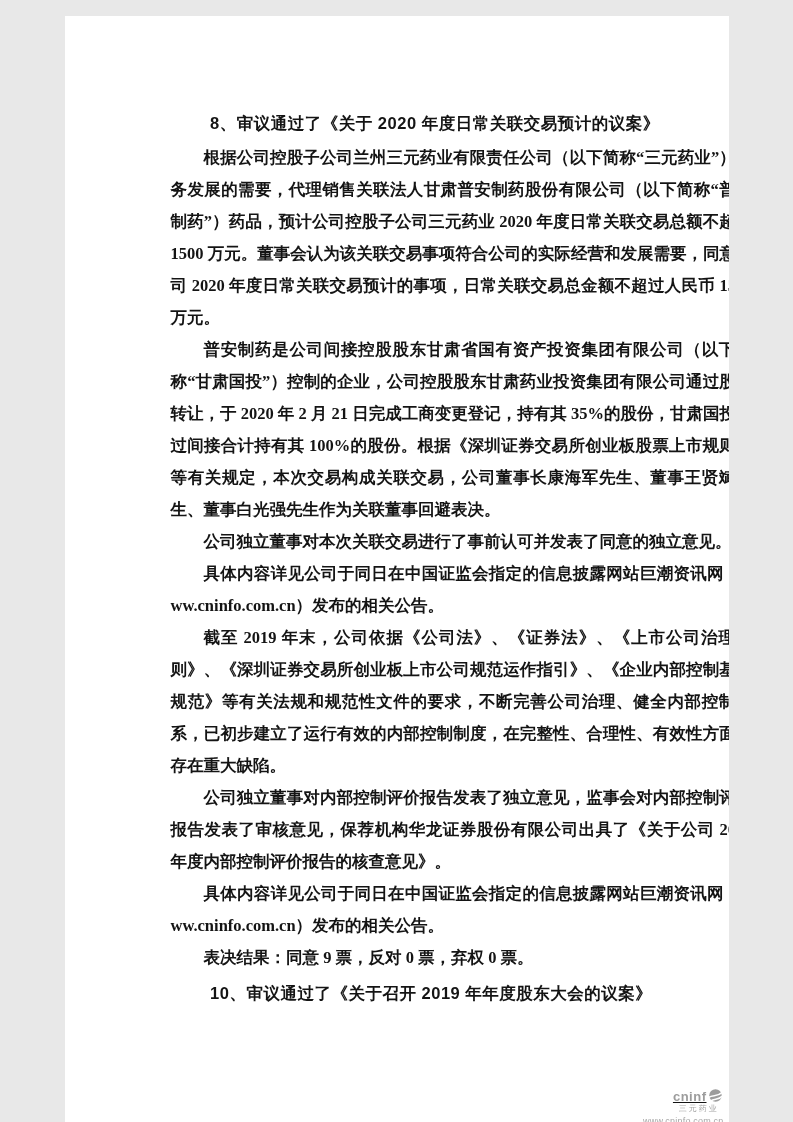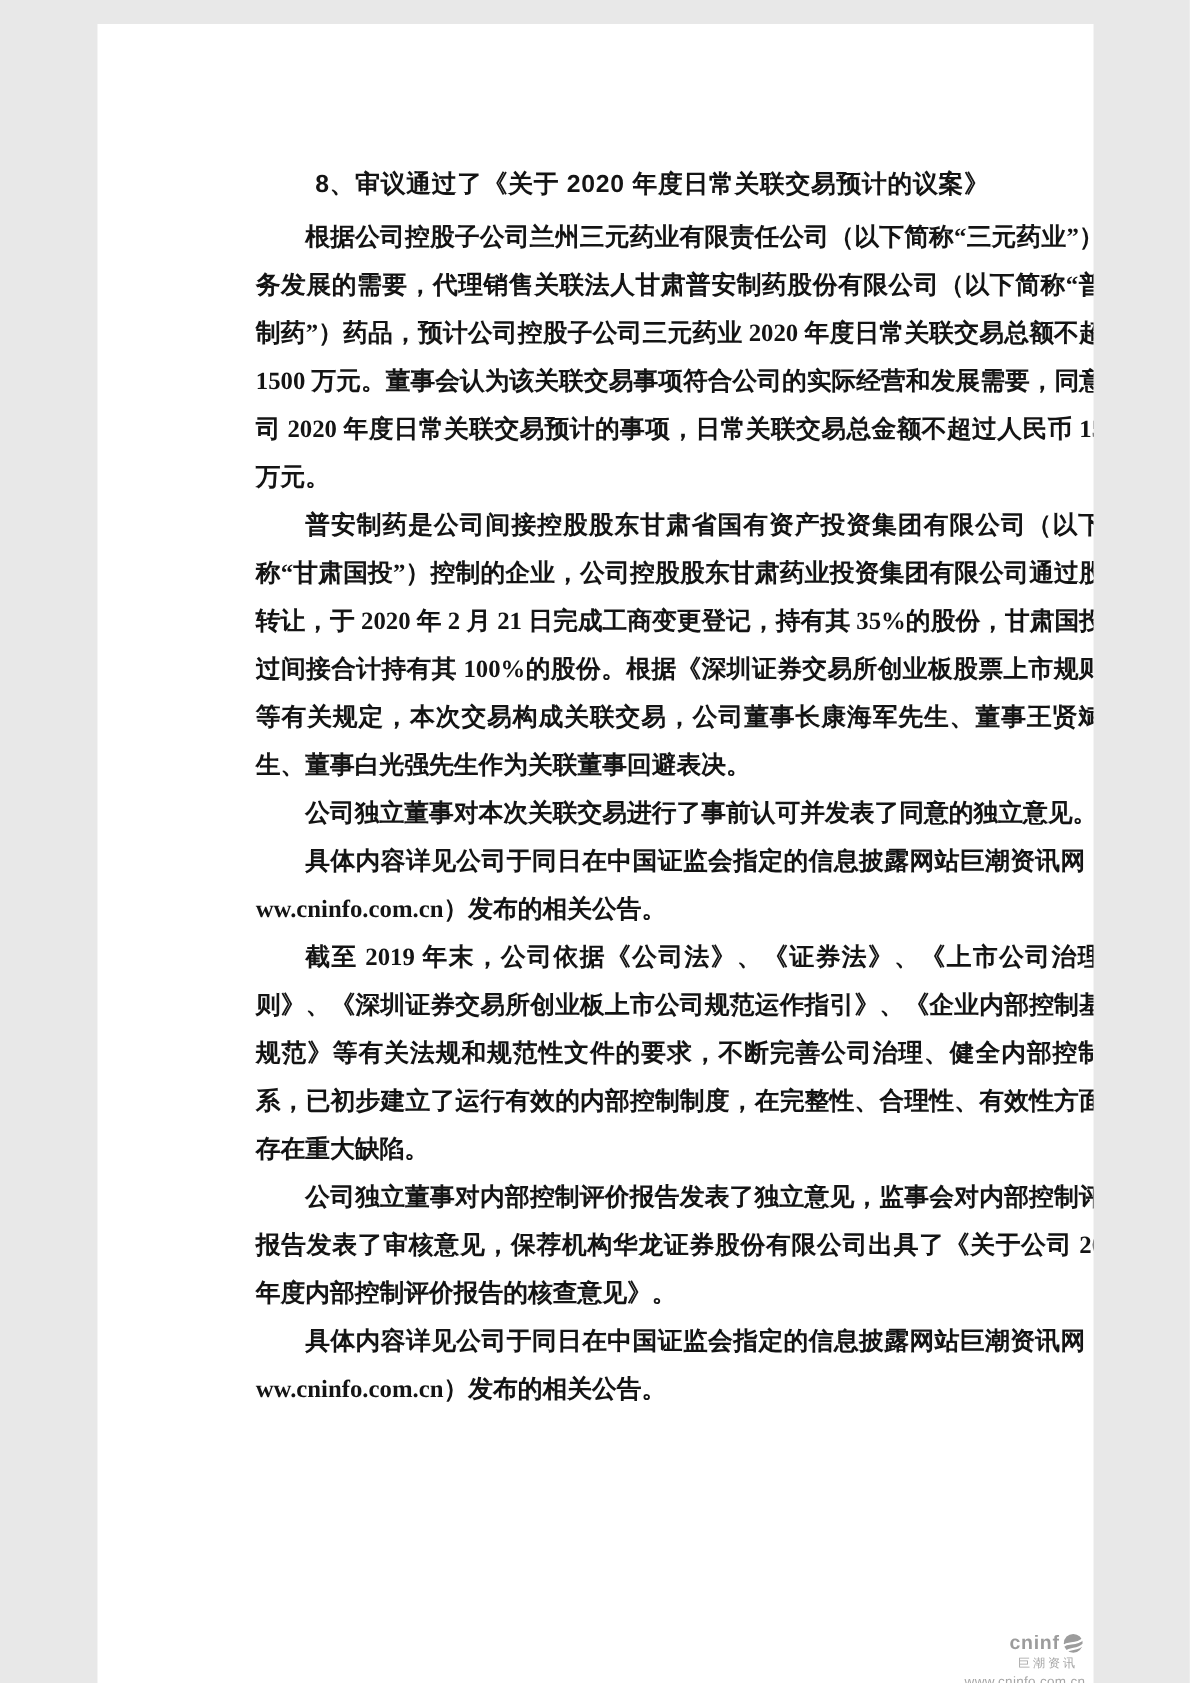--- a/index.html
+++ b/index.html
@@ -53,22 +53,23 @@
     font-family: "Liberation Sans", "DejaVu Sans", sans-serif;
   }
   .logo-top {
     display: flex;
     flex-direction: column;
     align-items: center;
     margin-right: 1px;
   }
   .logo-row {
     display: flex;
-    align-items: flex-start;
+    align-items: flex-end;
     gap: 1px;
+    text-decoration: underline;
   }
   .logo-brand {
     color: #9c9c9c;
     font-weight: 700;
     font-size: 13px;
     letter-spacing: 0.5px;
     line-height: 1;
   }
   .logo-swirl svg {
     width: 15px;
@@ -97,33 +98,35 @@
 
     <h2 class="heading">8、审议通过了《关于 2020 年度日常关联交易预计的议案》</h2>
     <p class="para">根据公司控股子公司兰州三元药业有限责任公司（以下简称“三元药业”）业务发展的需要，代理销售关联法人甘肃普安制药股份有限公司（以下简称“普安制药”）药品，预计公司控股子公司三元药业 2020 年度日常关联交易总额不超过 1500 万元。董事会认为该关联交易事项符合公司的实际经营和发展需要，同意公司 2020 年度日常关联交易预计的事项，日常关联交易总金额不超过人民币 1500 万元。</p>
     <p class="para">普安制药是公司间接控股股东甘肃省国有资产投资集团有限公司（以下简称“甘肃国投”）控制的企业，公司控股股东甘肃药业投资集团有限公司通过股权转让，于 2020 年 2 月 21 日完成工商变更登记，持有其 35%的股份，甘肃国投通过间接合计持有其 100%的股份。根据《深圳证券交易所创业板股票上市规则》等有关规定，本次交易构成关联交易，公司董事长康海军先生、董事王贤斌先生、董事白光强先生作为关联董事回避表决。</p>
     <p class="para">公司独立董事对本次关联交易进行了事前认可并发表了同意的独立意见。</p>
     <p class="para">具体内容详见公司于同日在中国证监会指定的信息披露网站巨潮资讯网（www.cninfo.com.cn）发布的相关公告。</p>
 
     <p class="para">截至 2019 年末，公司依据《公司法》、《证券法》、《上市公司治理准则》、《深圳证券交易所创业板上市公司规范运作指引》、《企业内部控制基本规范》等有关法规和规范性文件的要求，不断完善公司治理、健全内部控制体系，已初步建立了运行有效的内部控制制度，在完整性、合理性、有效性方面不存在重大缺陷。</p>
     <p class="para">公司独立董事对内部控制评价报告发表了独立意见，监事会对内部控制评价报告发表了审核意见，保荐机构华龙证券股份有限公司出具了《关于公司 2019 年度内部控制评价报告的核查意见》。</p>
     <p class="para">具体内容详见公司于同日在中国证监会指定的信息披露网站巨潮资讯网（www.cninfo.com.cn）发布的相关公告。</p>
+    <p class="para">表决结果：同意 9 票，反对 0 票，弃权 0 票。</p>
 
+    <h2 class="heading">10、审议通过了《关于召开 2019 年年度股东大会的议案》</h2>
 
   </div>
 
   <div class="logo">
     <div class="logo-top">
       <div class="logo-row">
         <span class="logo-brand">cninf</span>
         <span class="logo-swirl">
           <svg viewBox="0 0 24 24" xmlns="http://www.w3.org/2000/svg" aria-hidden="true">
             <circle cx="12" cy="12" r="10" fill="#9c9c9c"></circle>
             <path d="M1 15 C 8 10, 14 15, 23 7" stroke="#ffffff" stroke-width="2.4" fill="none"></path>
             <path d="M4 21 C 10 16, 16 20, 23 13" stroke="#ffffff" stroke-width="2.4" fill="none"></path>
           </svg>
         </span>
       </div>
-      <div class="logo-cn">巨潮资讯</div>
+      <div class="logo-cn">三元药业</div>
     </div>
     <div class="logo-url">www.cninfo.com.cn</div>
   </div>
 </div>
 
 </body></html>

